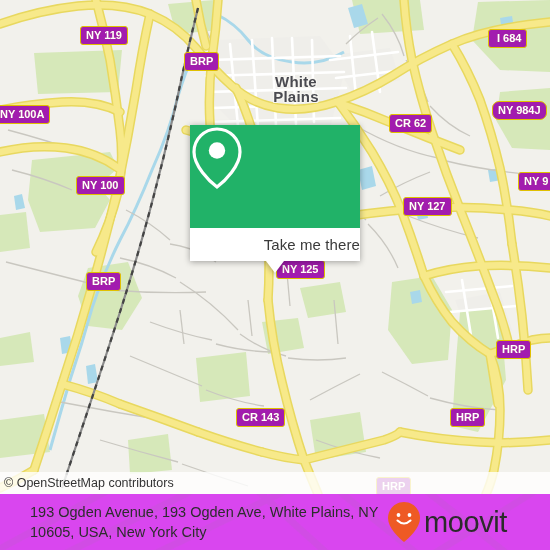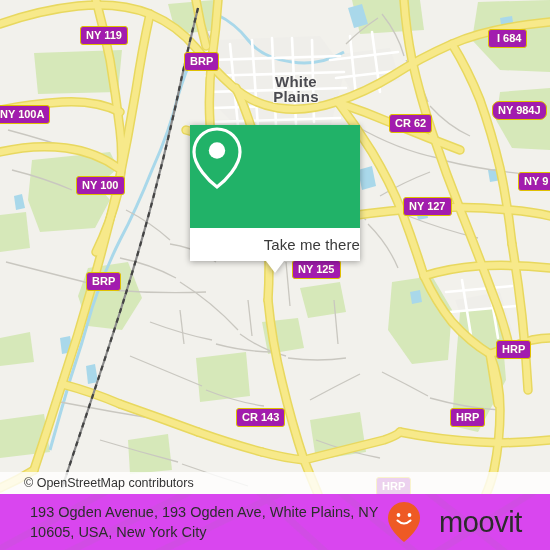--- a/index.html
+++ b/index.html
@@ -50,37 +50,37 @@
     position:absolute;left:76px;top:136px;width:0;height:0;
     border-left:9px solid transparent;border-right:9px solid transparent;
     border-top:12px solid #fff;
   }
 
   
   #osm{
     position:absolute;left:0;bottom:0;width:550px;height:22px;
     background:rgba(255,255,255,.80);
     display:flex;align-items:center;
-    font-size:12.5px;color:#333;padding-left:24px;box-sizing:border-box;
+    font-size:12.5px;color:#333;padding-left:4px;box-sizing:border-box;
   }
 
   
   #footer{
     position:absolute;left:0;top:494px;width:550px;height:56px;
     background:#d946ef;display:flex;align-items:center;overflow:hidden;
   }
   #footer-watermark{
     position:absolute;left:0;top:0;width:550px;height:56px;opacity:.085;pointer-events:none;
   }
   #address{
     position:relative;z-index:2;font-size:14.5px;line-height:20px;color:#2d2d2d;
     padding-left:30px;width:385px;box-sizing:border-box;
   }
   #brand{
-    position:relative;z-index:2;display:flex;align-items:center;gap:18px;
+    position:relative;z-index:2;display:flex;align-items:center;gap:3px;
     margin-left:2px;
   }
   #brand-word{font-size:29px;color:#2b2b2b;letter-spacing:-.4px;line-height:29px;}
 </style>
 </head>
 <body>
 
 <div id="app">
 
   <div id="map">
@@ -276,21 +276,21 @@
 
     <div class="shield" style="left:80px;top:26px;">NY 119</div>
     <div class="shield" style="left:184px;top:52px;">BRP</div>
     <div class="shield" style="left:488px;top:29px;padding-left:8px;">I 684</div>
     <div class="shield" style="left:370px;top:114px;margin-left:19px;">CR 62</div>
     <div class="shield" style="left:492px;top:101px;border-radius:7px;">NY 984J</div>
     <div class="shield" style="left:-6px;top:105px;">NY 100A</div>
     <div class="shield" style="left:76px;top:176px;">NY 100</div>
     <div class="shield" style="left:518px;top:172px;">NY 9</div>
     <div class="shield" style="left:403px;top:197px;">NY 127</div>
-    <div class="shield" style="left:292px;top:260px;">NY 125</div>
+    <div class="shield" style="left:276px;top:260px;">NY 125</div>
     <div class="shield" style="left:86px;top:272px;">BRP</div>
     <div class="shield" style="left:496px;top:340px;">HRP</div>
     <div class="shield" style="left:236px;top:408px;">CR 143</div>
     <div class="shield" style="left:450px;top:408px;">HRP</div>
     <div class="shield" style="left:376px;top:477px;">HRP</div>
 
     <div id="card">
       <div id="card-top">
         <svg width="54" height="66" viewBox="0 0 54 66">
           <path d="M27 4 C14.3 4 4 14.3 4 27 C4 41 19 56 27 62 C35 56 50 41 50 27 C50 14.3 39.7 4 27 4 Z" fill="none" stroke="#ffffff" stroke-width="3.2"></path>

